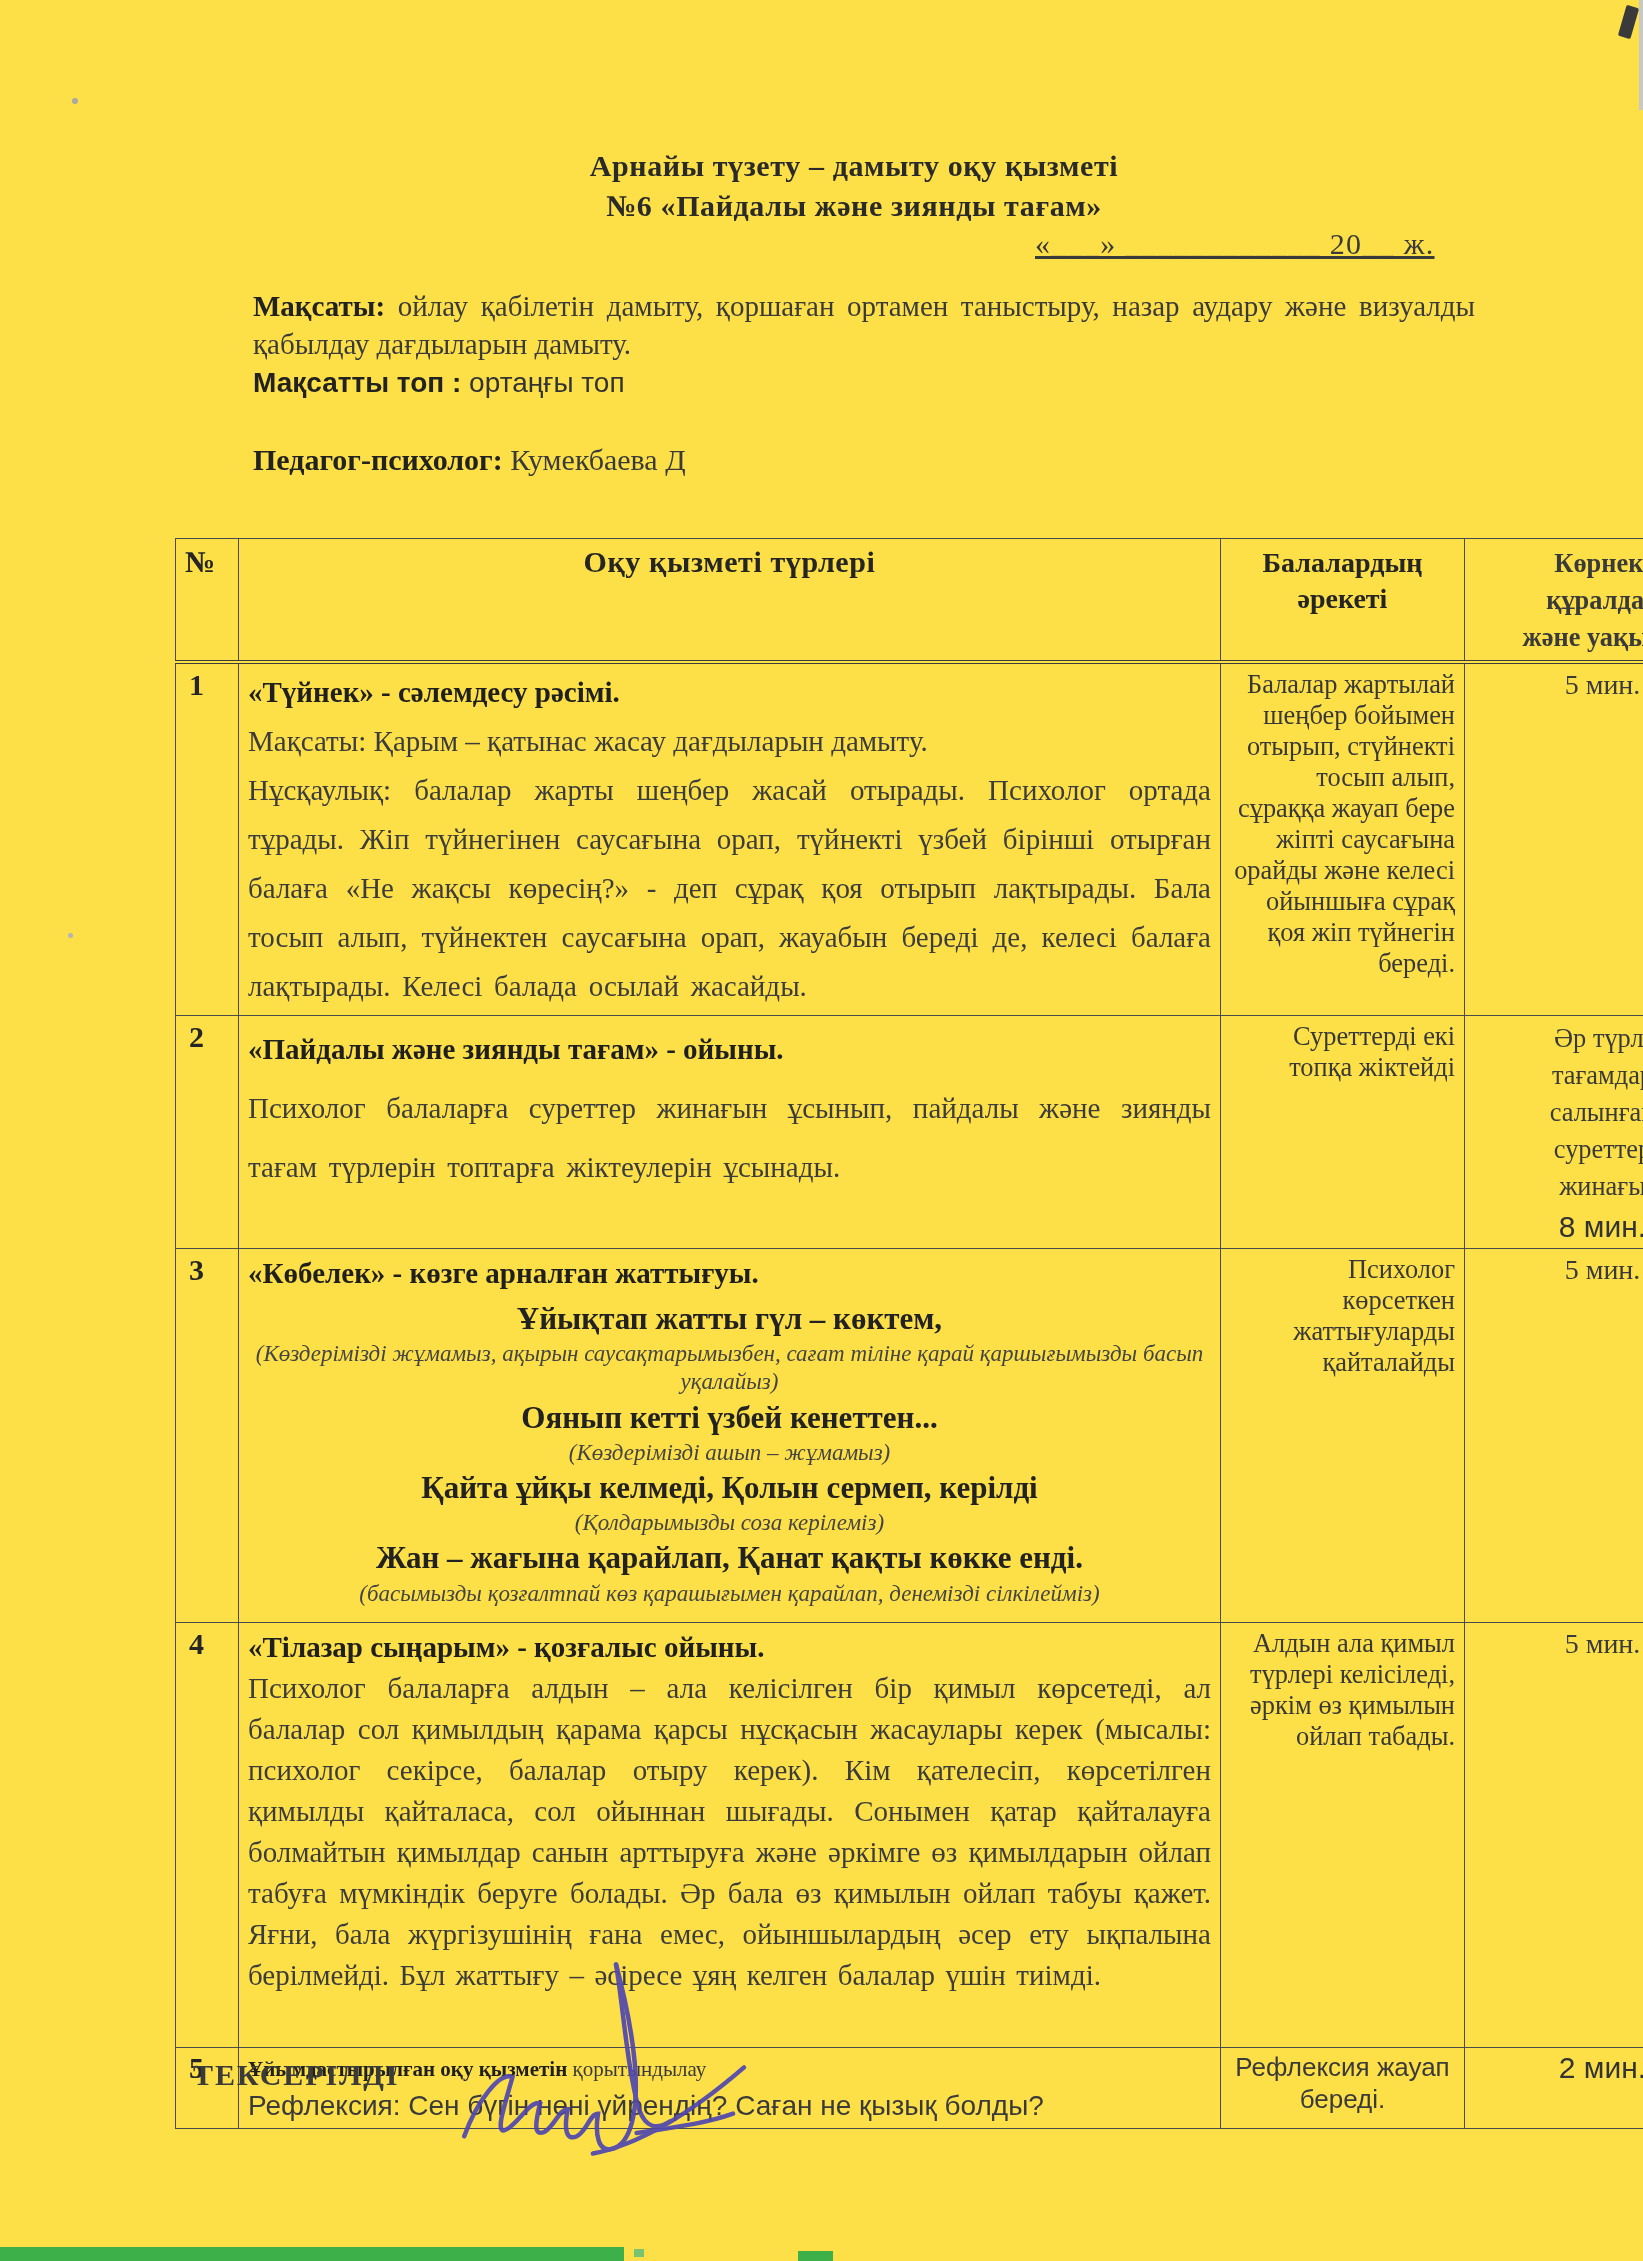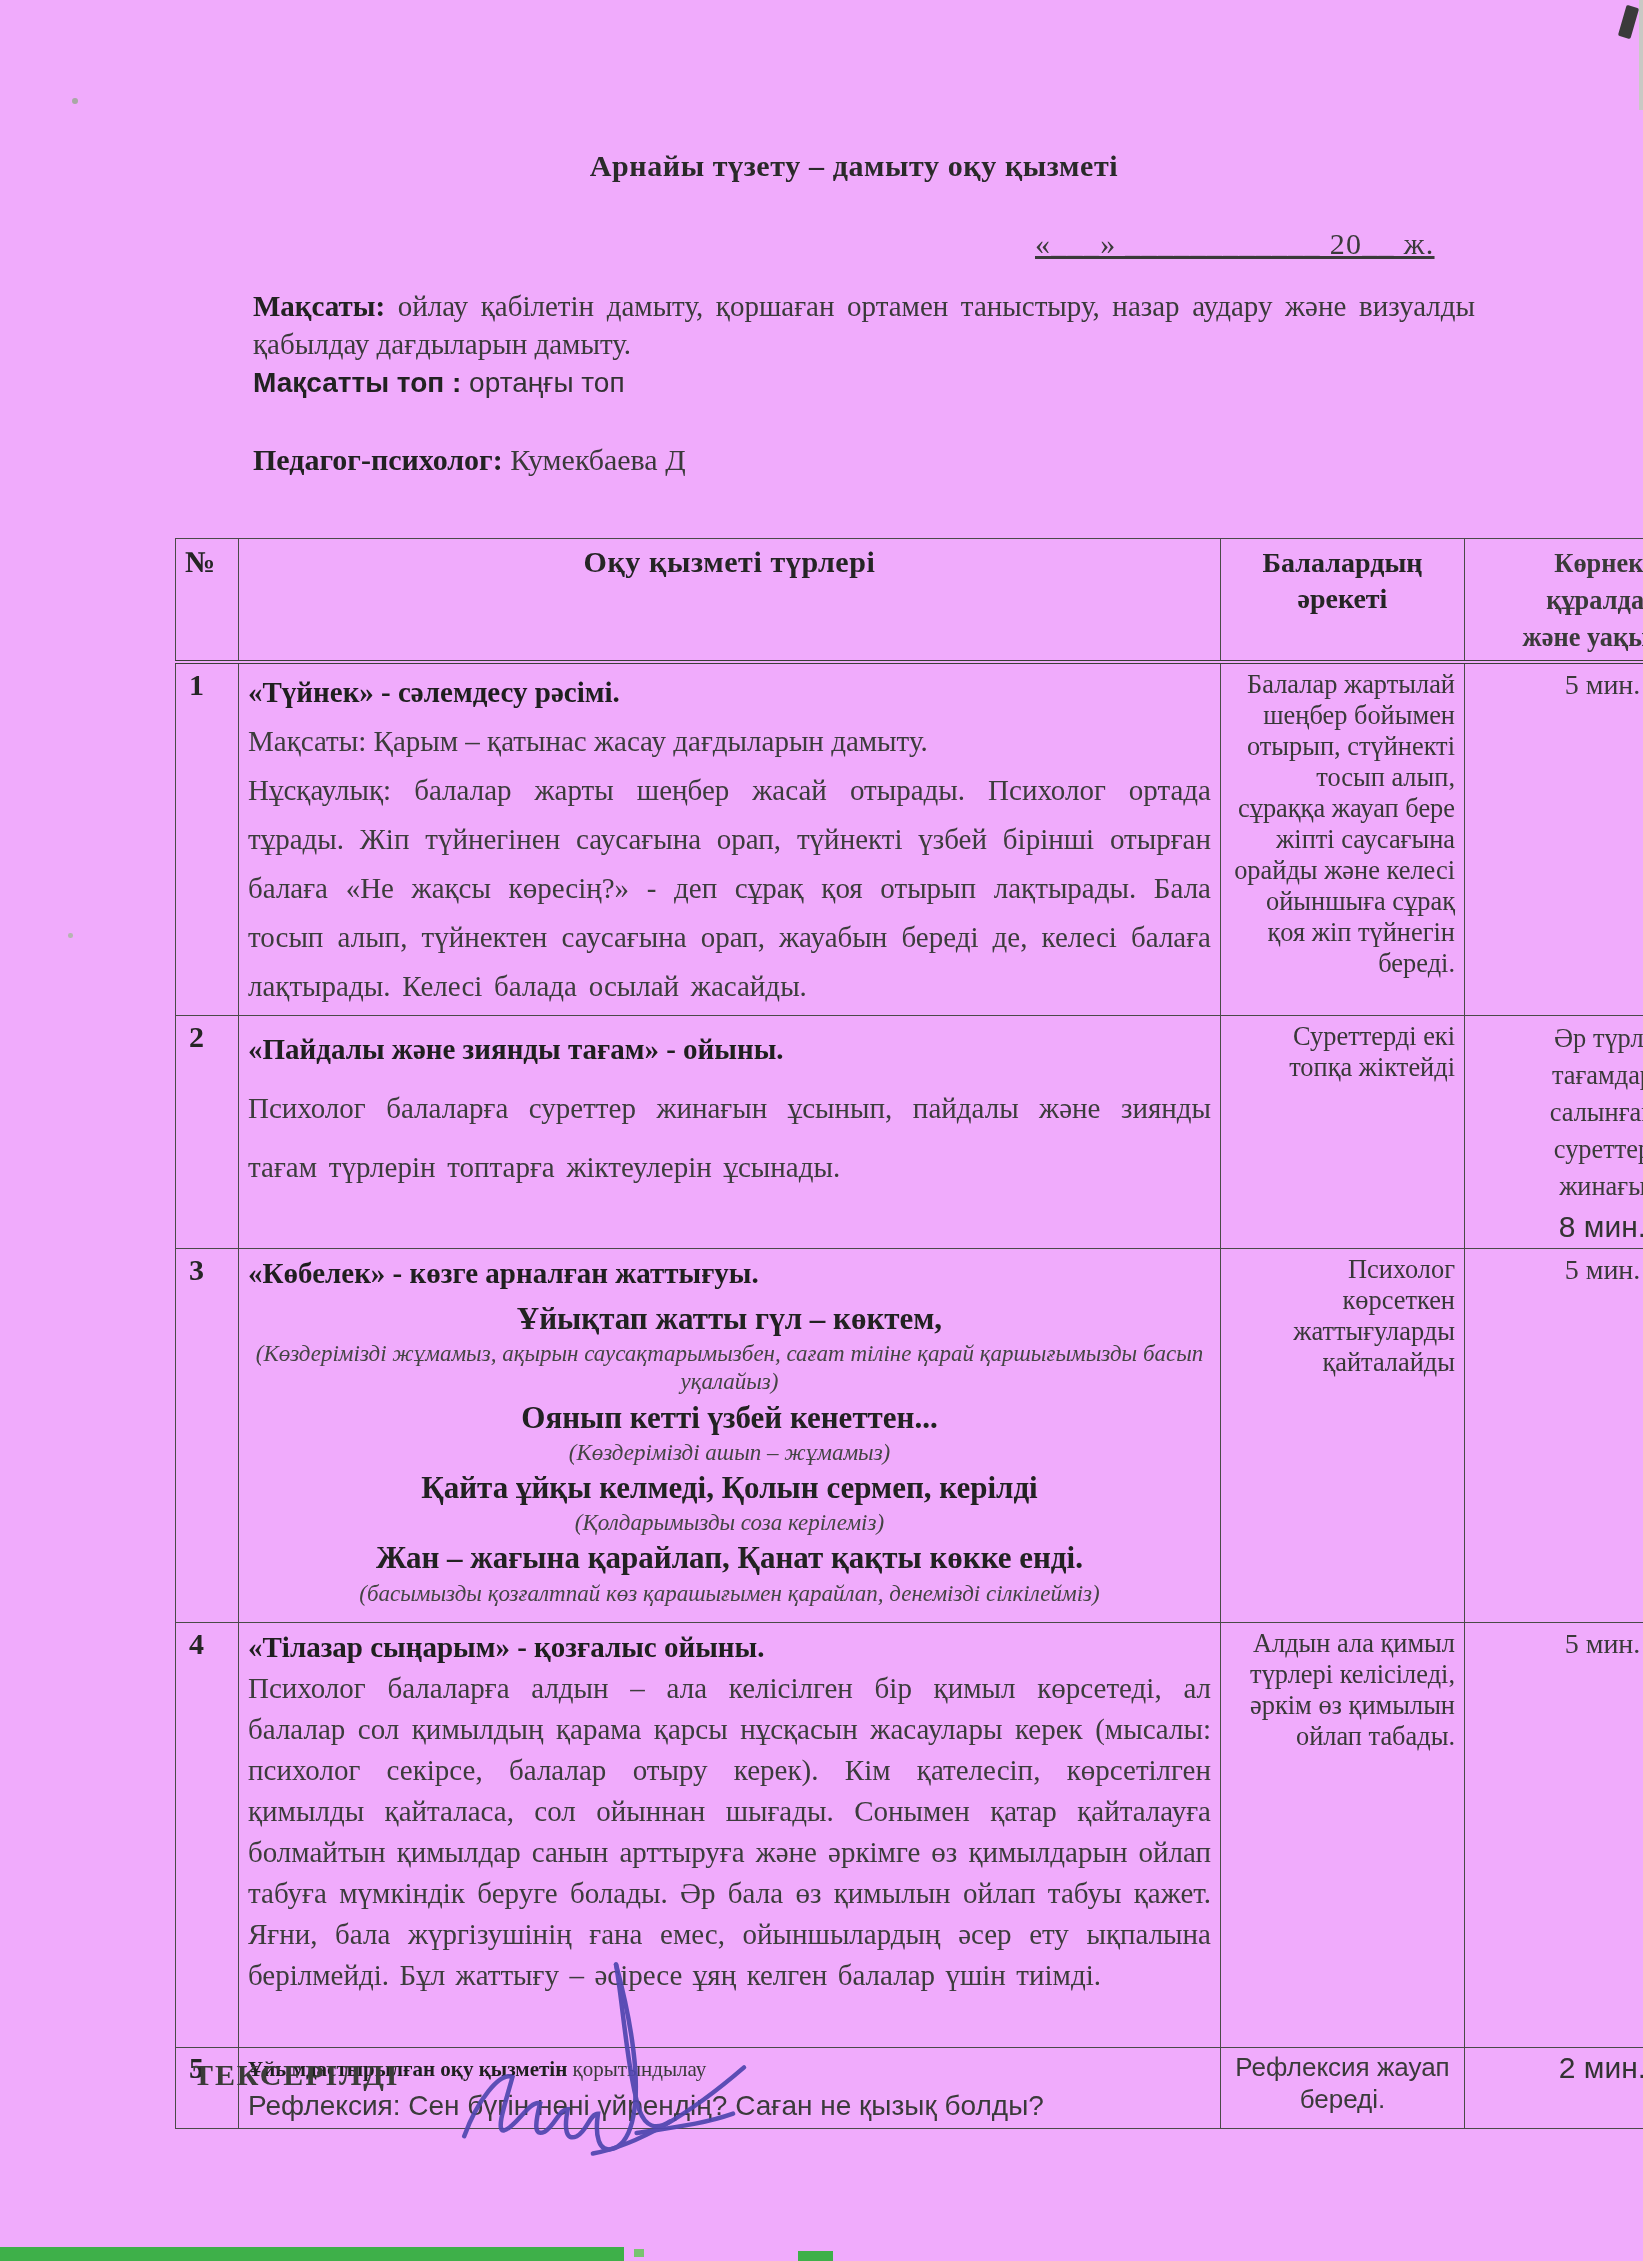--- a/index.html
+++ b/index.html
@@ -1,17 +1,17 @@
 <!DOCTYPE html>
 <html style="font-size:10.3px"><head>
 <meta charset="utf-8">
 <style>
   html,body{margin:0;padding:0;}
   body{width:1644px;height:2261px;background:#e8e8e6;font-family:"Liberation Serif",serif;}
-  .page{position:relative;width:1644px;height:2261px;background:#f0abfc;overflow:hidden;color:#3c3c3c;}
+  .page{position:relative;width:1644px;height:2261px;background:#fde047;overflow:hidden;color:#3c3c3c;}
 
   
   .title-block{position:absolute;top:146px;left:64px;right:0;text-align:center;}
   .title-line{font-weight:bold;font-size:30px;line-height:40px;color:#2a2a2a;letter-spacing:0.6px;}
   .date-line{position:absolute;top:227px;left:1035px;font-size:30px;color:#3a3a3a;letter-spacing:1.3px;text-decoration:underline;}
 
   .goal{position:absolute;top:287px;left:253px;width:1222px;font-size:29px;line-height:38px;text-align:justify;color:#3a3a3a;}
   .goal b{color:#222;}
   .target-group{position:absolute;top:367px;left:253px;font-family:"Liberation Sans",sans-serif;font-size:28px;color:#333;}
   .target-group b{font-weight:bold;color:#222;}
@@ -67,20 +67,21 @@
   .speck1{position:absolute;top:98px;left:72px;width:5.8px;height:5.8px;background:#a8a8a4;border-radius:50%;}
   .speck2{position:absolute;top:933px;left:68px;width:4.5px;height:4.5px;background:#b5b5b1;border-radius:50%;}
 </style>
 </head>
 <body>
 
 <div class="page">
 
   <div class="title-block">
     <div class="title-line">Арнайы түзету – дамыту оқу қызметі</div>
+    <div class="title-line">№6 «Пайдалы және зиянды тағам»</div>
   </div>
   <div class="date-line">«___»  ____________ 20__ ж.</div>
 
   <div class="goal"><b>Мақсаты:</b><span> ойлау қабілетін дамыту, қоршаған ортамен таныстыру, назар аудару және визуалды қабылдау дағдыларын дамыту.</span></div>
 
   <div class="target-group"><b>Мақсатты топ :</b><span> ортаңғы топ</span></div>
 
   <div class="pedagog"><b>Педагог-психолог:</b><span> Кумекбаева Д</span></div>
 
   <table class="plan">

